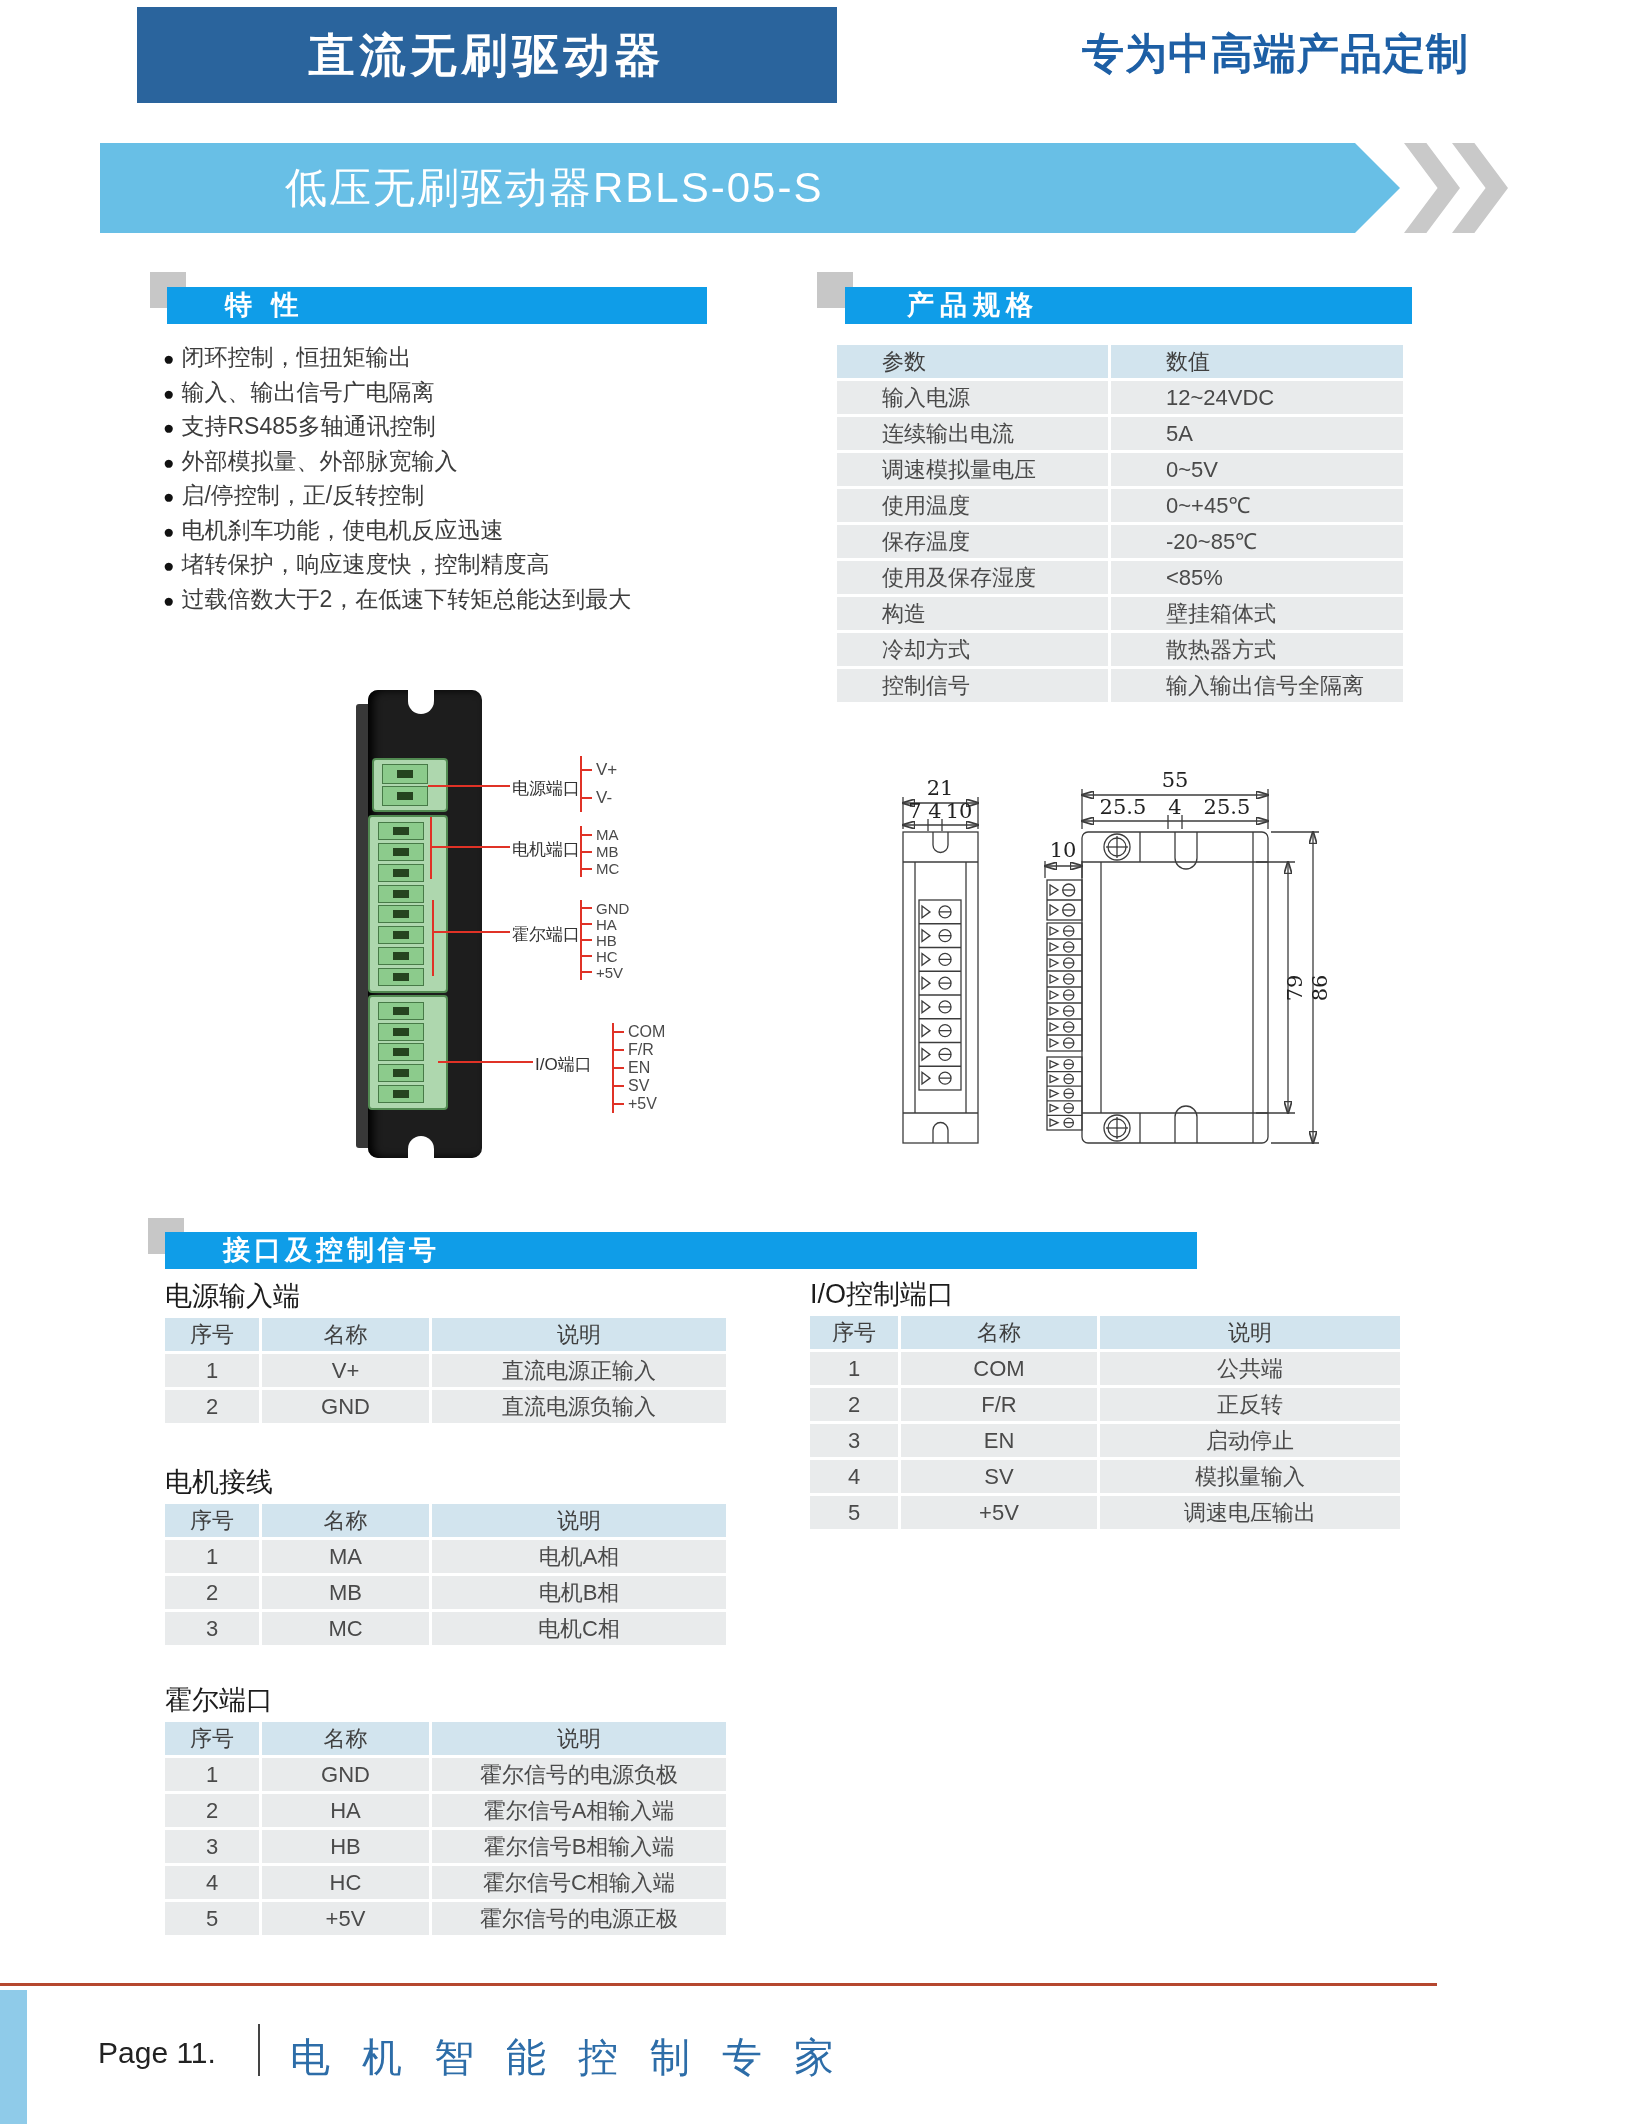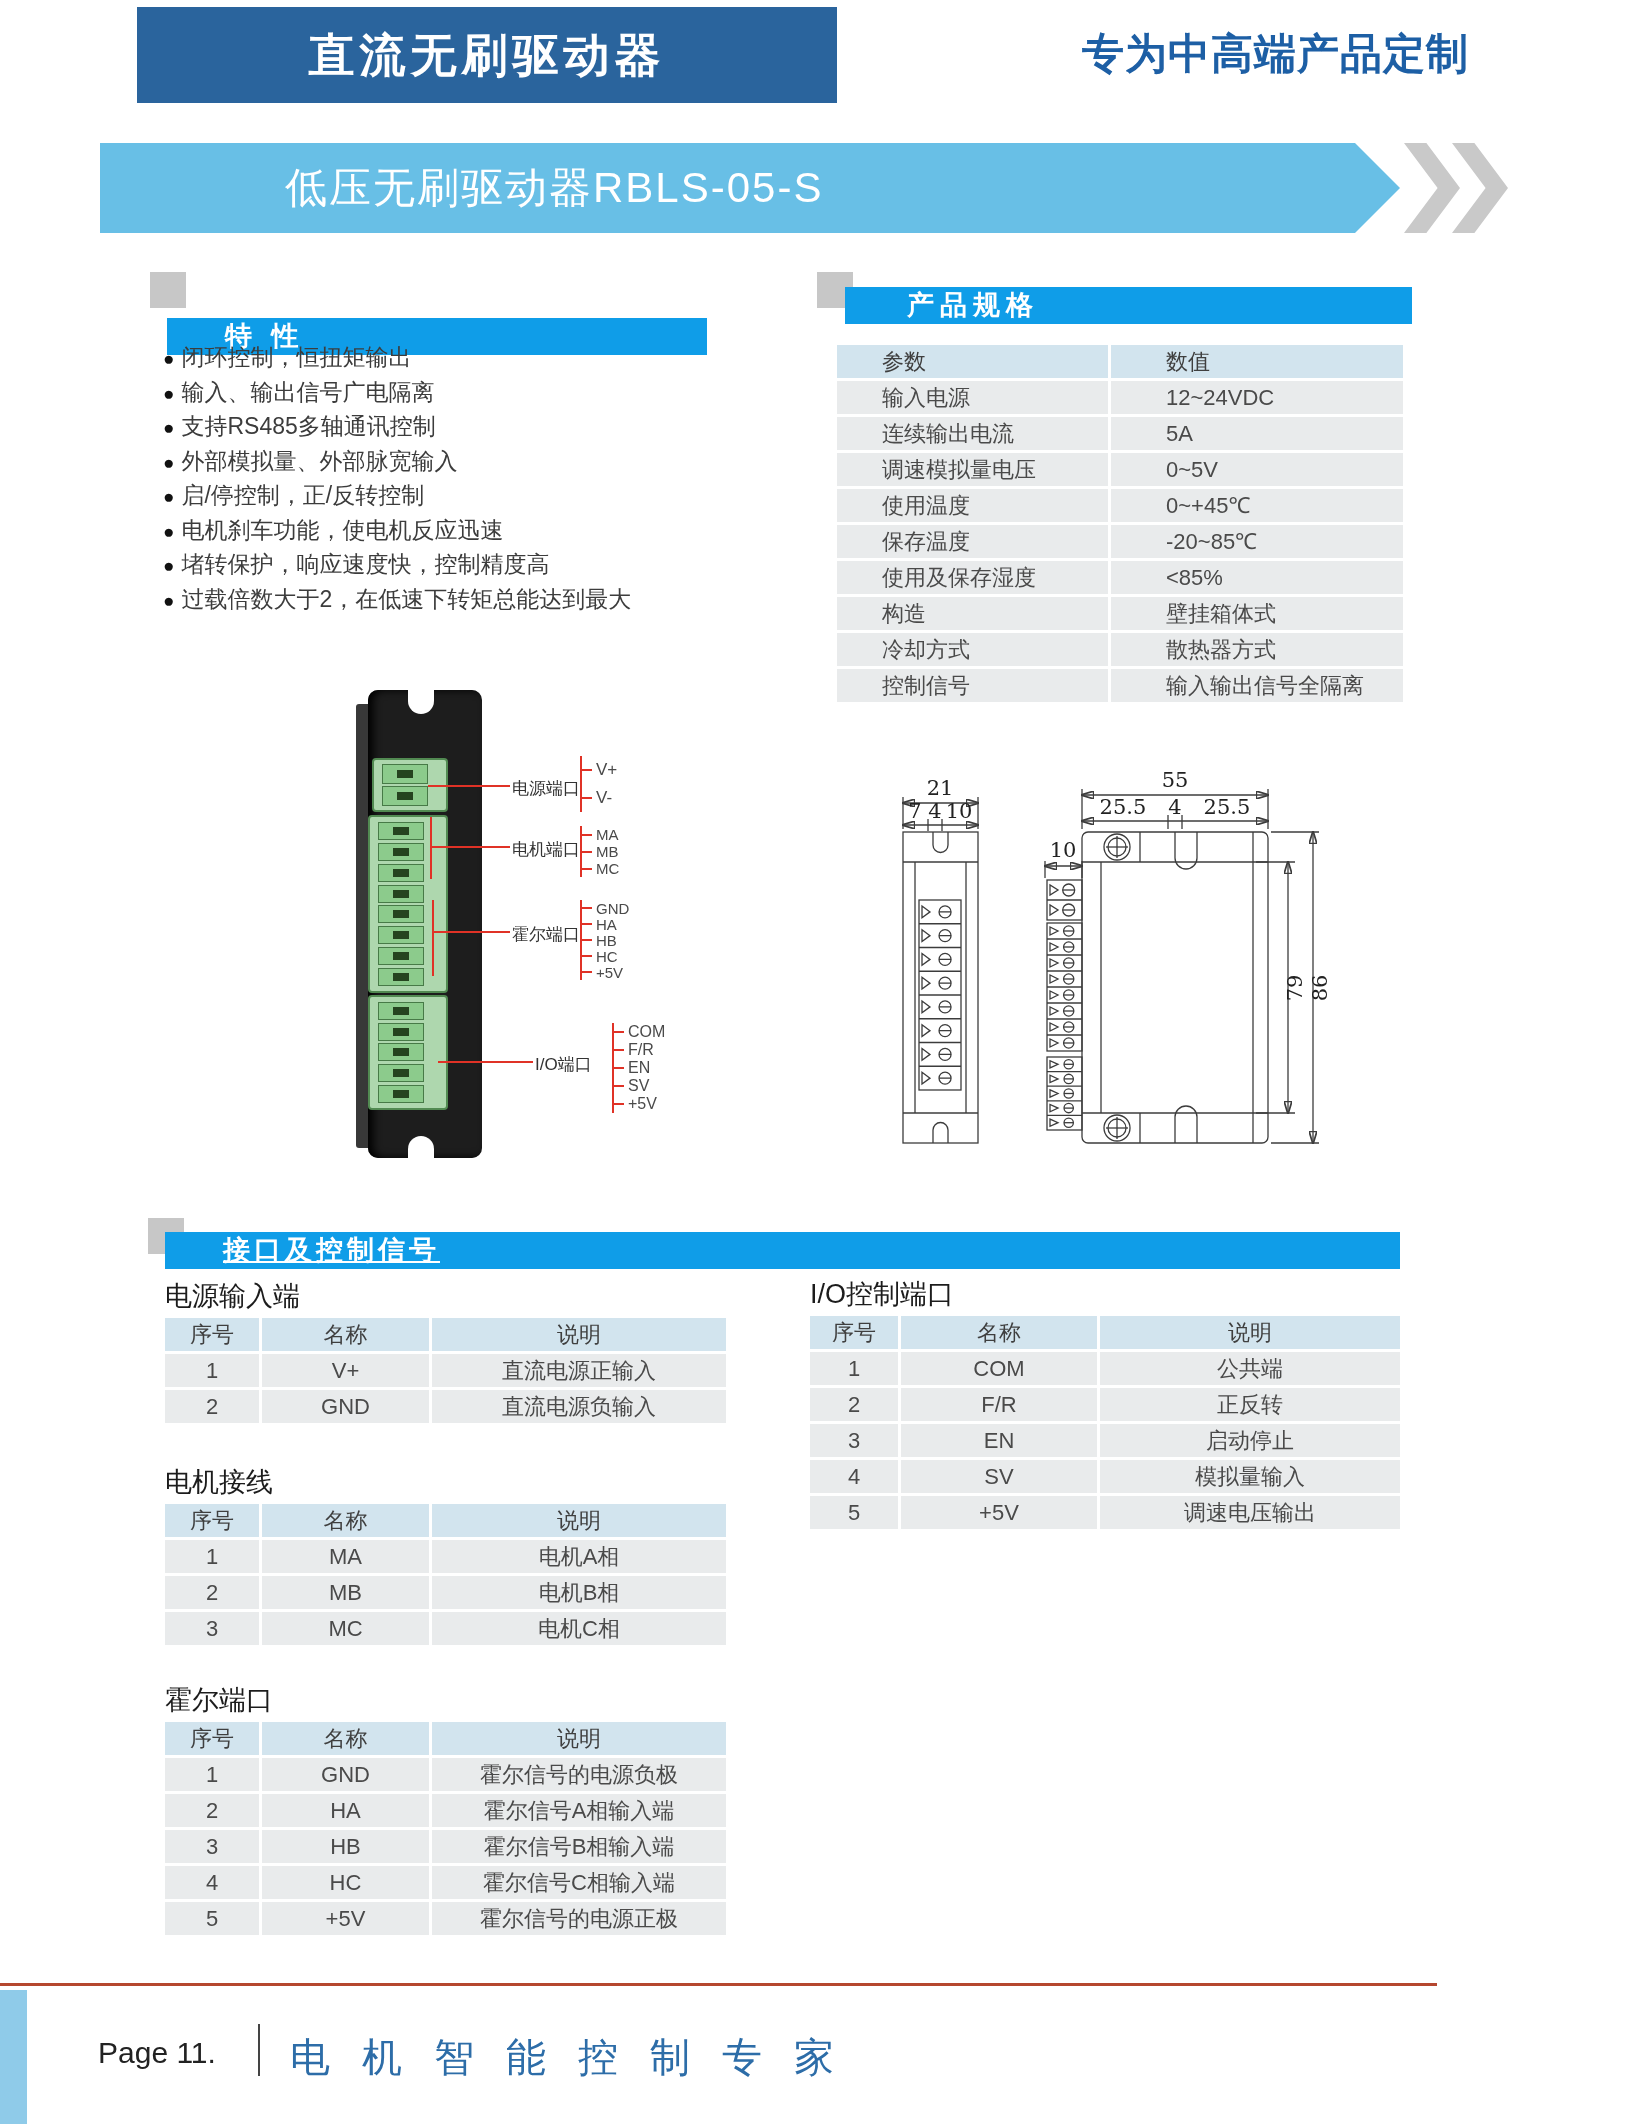--- a/index.html
+++ b/index.html
@@ -19,25 +19,25 @@
           clip-path:polygon(0 0,calc(100% - 45px) 0,100% 50%,calc(100% - 45px) 100%,0 100%);}
   .chev{top:143px;width:56px;height:90px;background:#c9c9c9;
         clip-path:polygon(0 0,40% 0,100% 50%,40% 100%,0 100%,60% 50%);}
   #chev1{left:1404px;} #chev2{left:1452px;}
 
   
   .sq{width:36px;height:36px;background:#c7c7c7;}
   .secbar{height:37px;background:#0f9de8;color:#fff;font-size:27px;font-weight:bold;
           line-height:37px;box-sizing:border-box;}
   #feat-sq{left:150px;top:272px;} 
-  #feat-bar{left:167px;top:287px;width:540px;padding-left:58px;letter-spacing:6px;margin-top:31px;}
+  #feat-bar{left:167px;top:287px;width:540px;padding-left:58px;letter-spacing:6px;}
   #spec-sq{left:817px;top:272px;}
   #spec-bar{left:833px;top:287px;width:567px;padding-left:62px;letter-spacing:6px;margin-left:12px;}
   #if-sq{left:148px;top:1218px;}
-  #if-bar{left:165px;top:1232px;width:1235px;padding-left:58px;letter-spacing:4px;text-decoration:underline;}
+  #if-bar{left:165px;top:1232px;width:1032px;padding-left:58px;letter-spacing:4px;}
 
   
   #features{left:163px;top:341px;width:590px;}
   .feat{font-size:23px;color:#3c3c3c;line-height:32.5px;white-space:nowrap;}
   .feat::before{content:"●";margin-right:7px;font-size:19px;color:#111;}
 
   
   .grid{display:grid;gap:3px;}
   .th{background:#d2e4ee;height:33px;line-height:33px;text-align:center;font-size:22px;color:#3f3f3f;}
   .td{background:#e9ebec;height:33px;line-height:33px;text-align:center;font-size:22px;color:#4a4a4a;}

